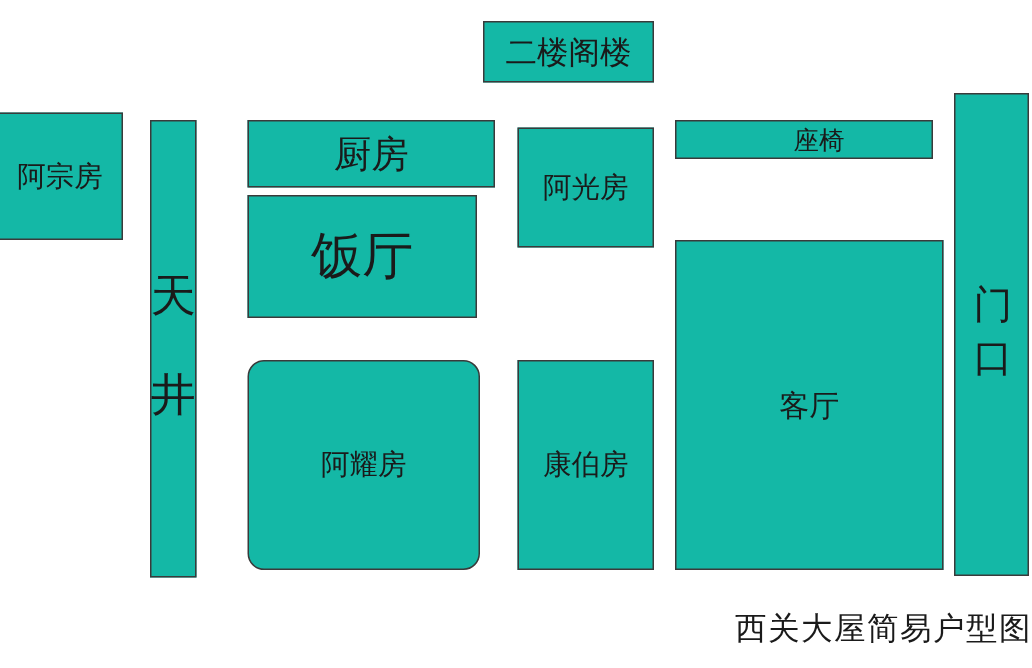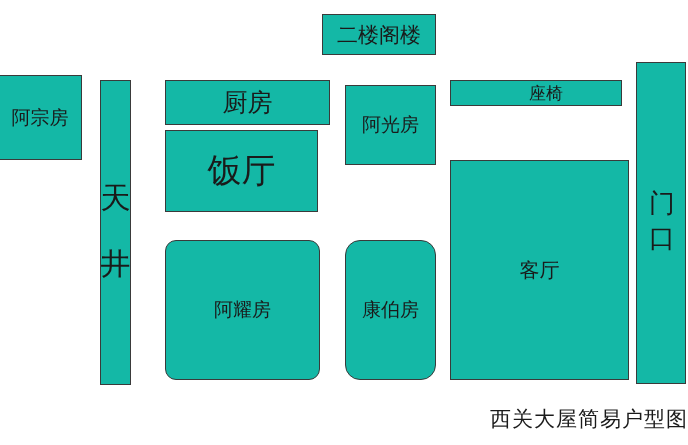--- a/index.html
+++ b/index.html
@@ -37,21 +37,21 @@
   .azong   { left: -2px;  top: 75px;  width: 84px;  height: 85px; font-size: 19px; }
   .tianjing{ left: 85px;  top: 80px;  width: 31px;  height: 305px; margin-left: 15px; }
   .tianjing .vtext { width: 32px; font-size: 30px; line-height: 2.2; }
   .kitchen { left: 165px; top: 80px;  width: 165px; height: 45px; font-size: 25px; }
   .dining  { left: 165px; top: 130px; width: 153px; height: 82px; font-size: 34px; }
   .aguang  { left: 345px; top: 85px;  width: 91px;  height: 80px; font-size: 19px; }
   .seats   { left: 450px; top: 80px;  width: 172px; height: 26px; font-size: 17px; padding-left: 20px; }
   .menkou  { left: 636px; top: 62px;  width: 50px;  height: 322px; }
   .menkou .vtext { width: 24px; font-size: 26px; line-height: 1.35; }
   .ayao    { left: 165px; top: 240px; width: 155px; height: 140px; font-size: 19px; border-radius: 11px; }
-  .kangbo  { left: 345px; top: 240px; width: 91px;  height: 140px; font-size: 19px; border-radius: 15px; }
+  .kangbo  { left: 345px; top: 240px; width: 91px;  height: 140px; font-size: 19px; }
   .keting  { left: 450px; top: 160px; width: 179px; height: 220px; font-size: 20px; }
 
   .caption {
     position: absolute;
     left: 0;
     top: 405px;
     width: 688px;
     text-align: right;
     font-size: 21px;
     letter-spacing: 1px;

